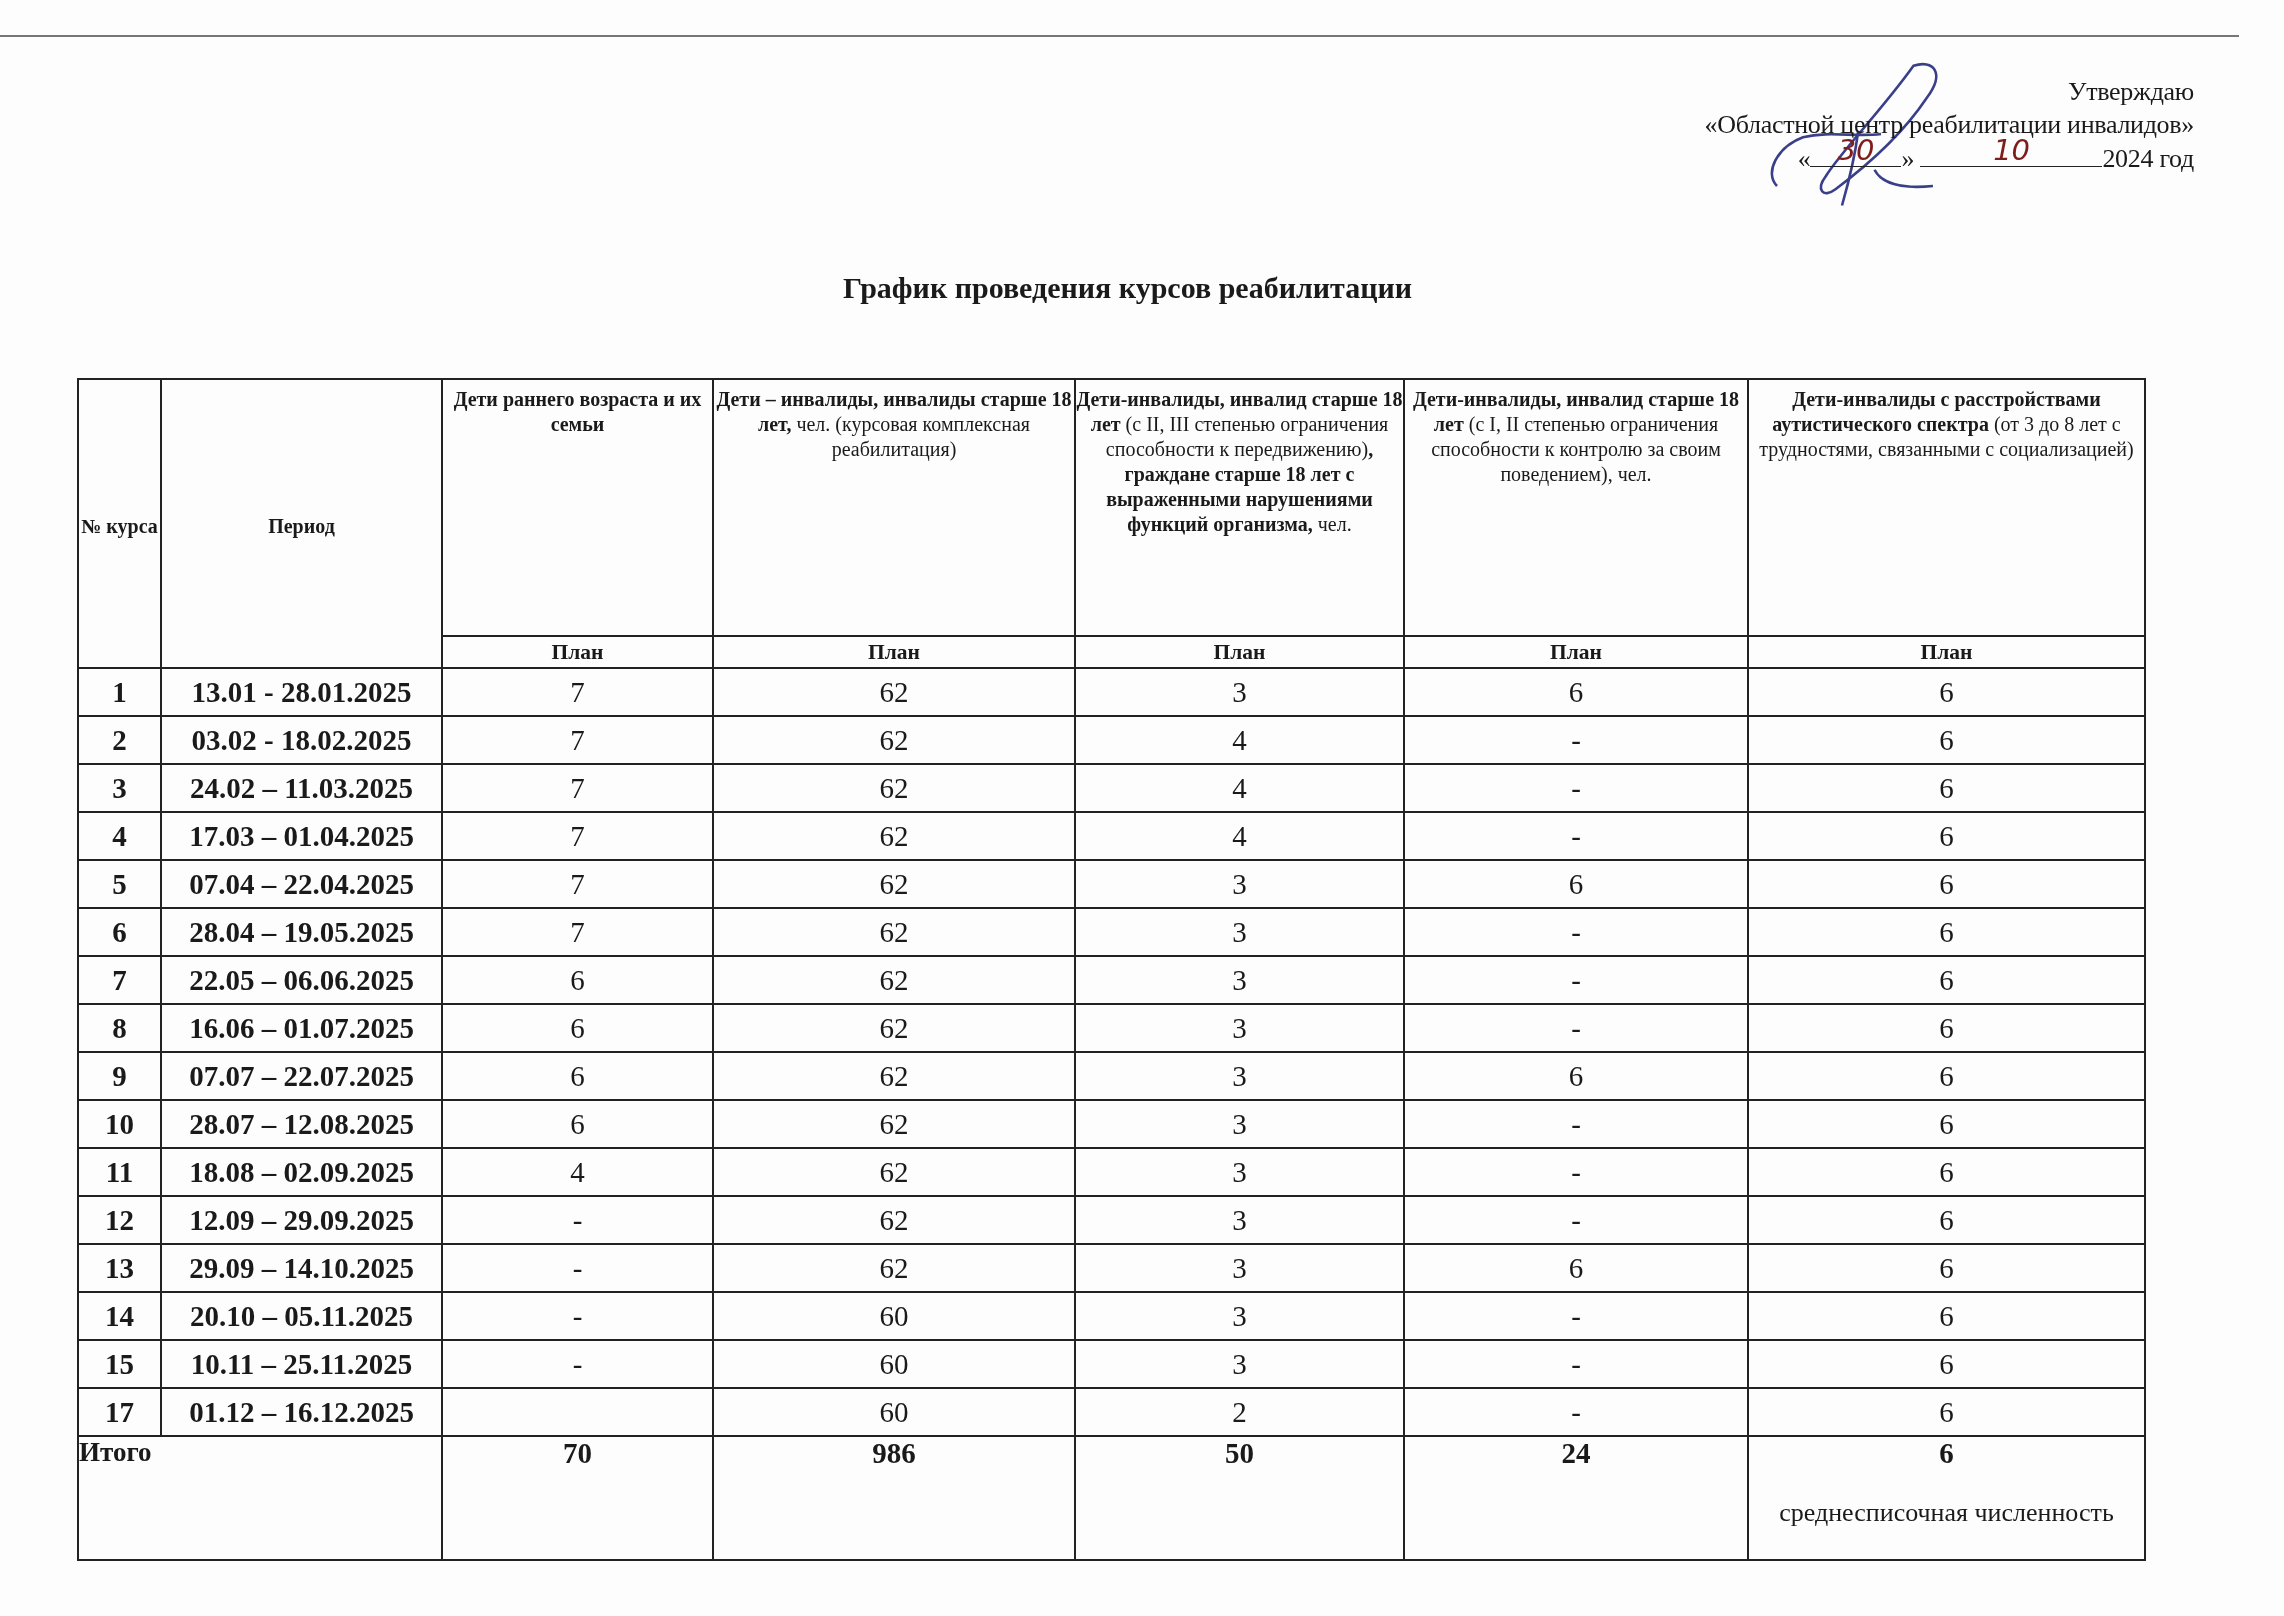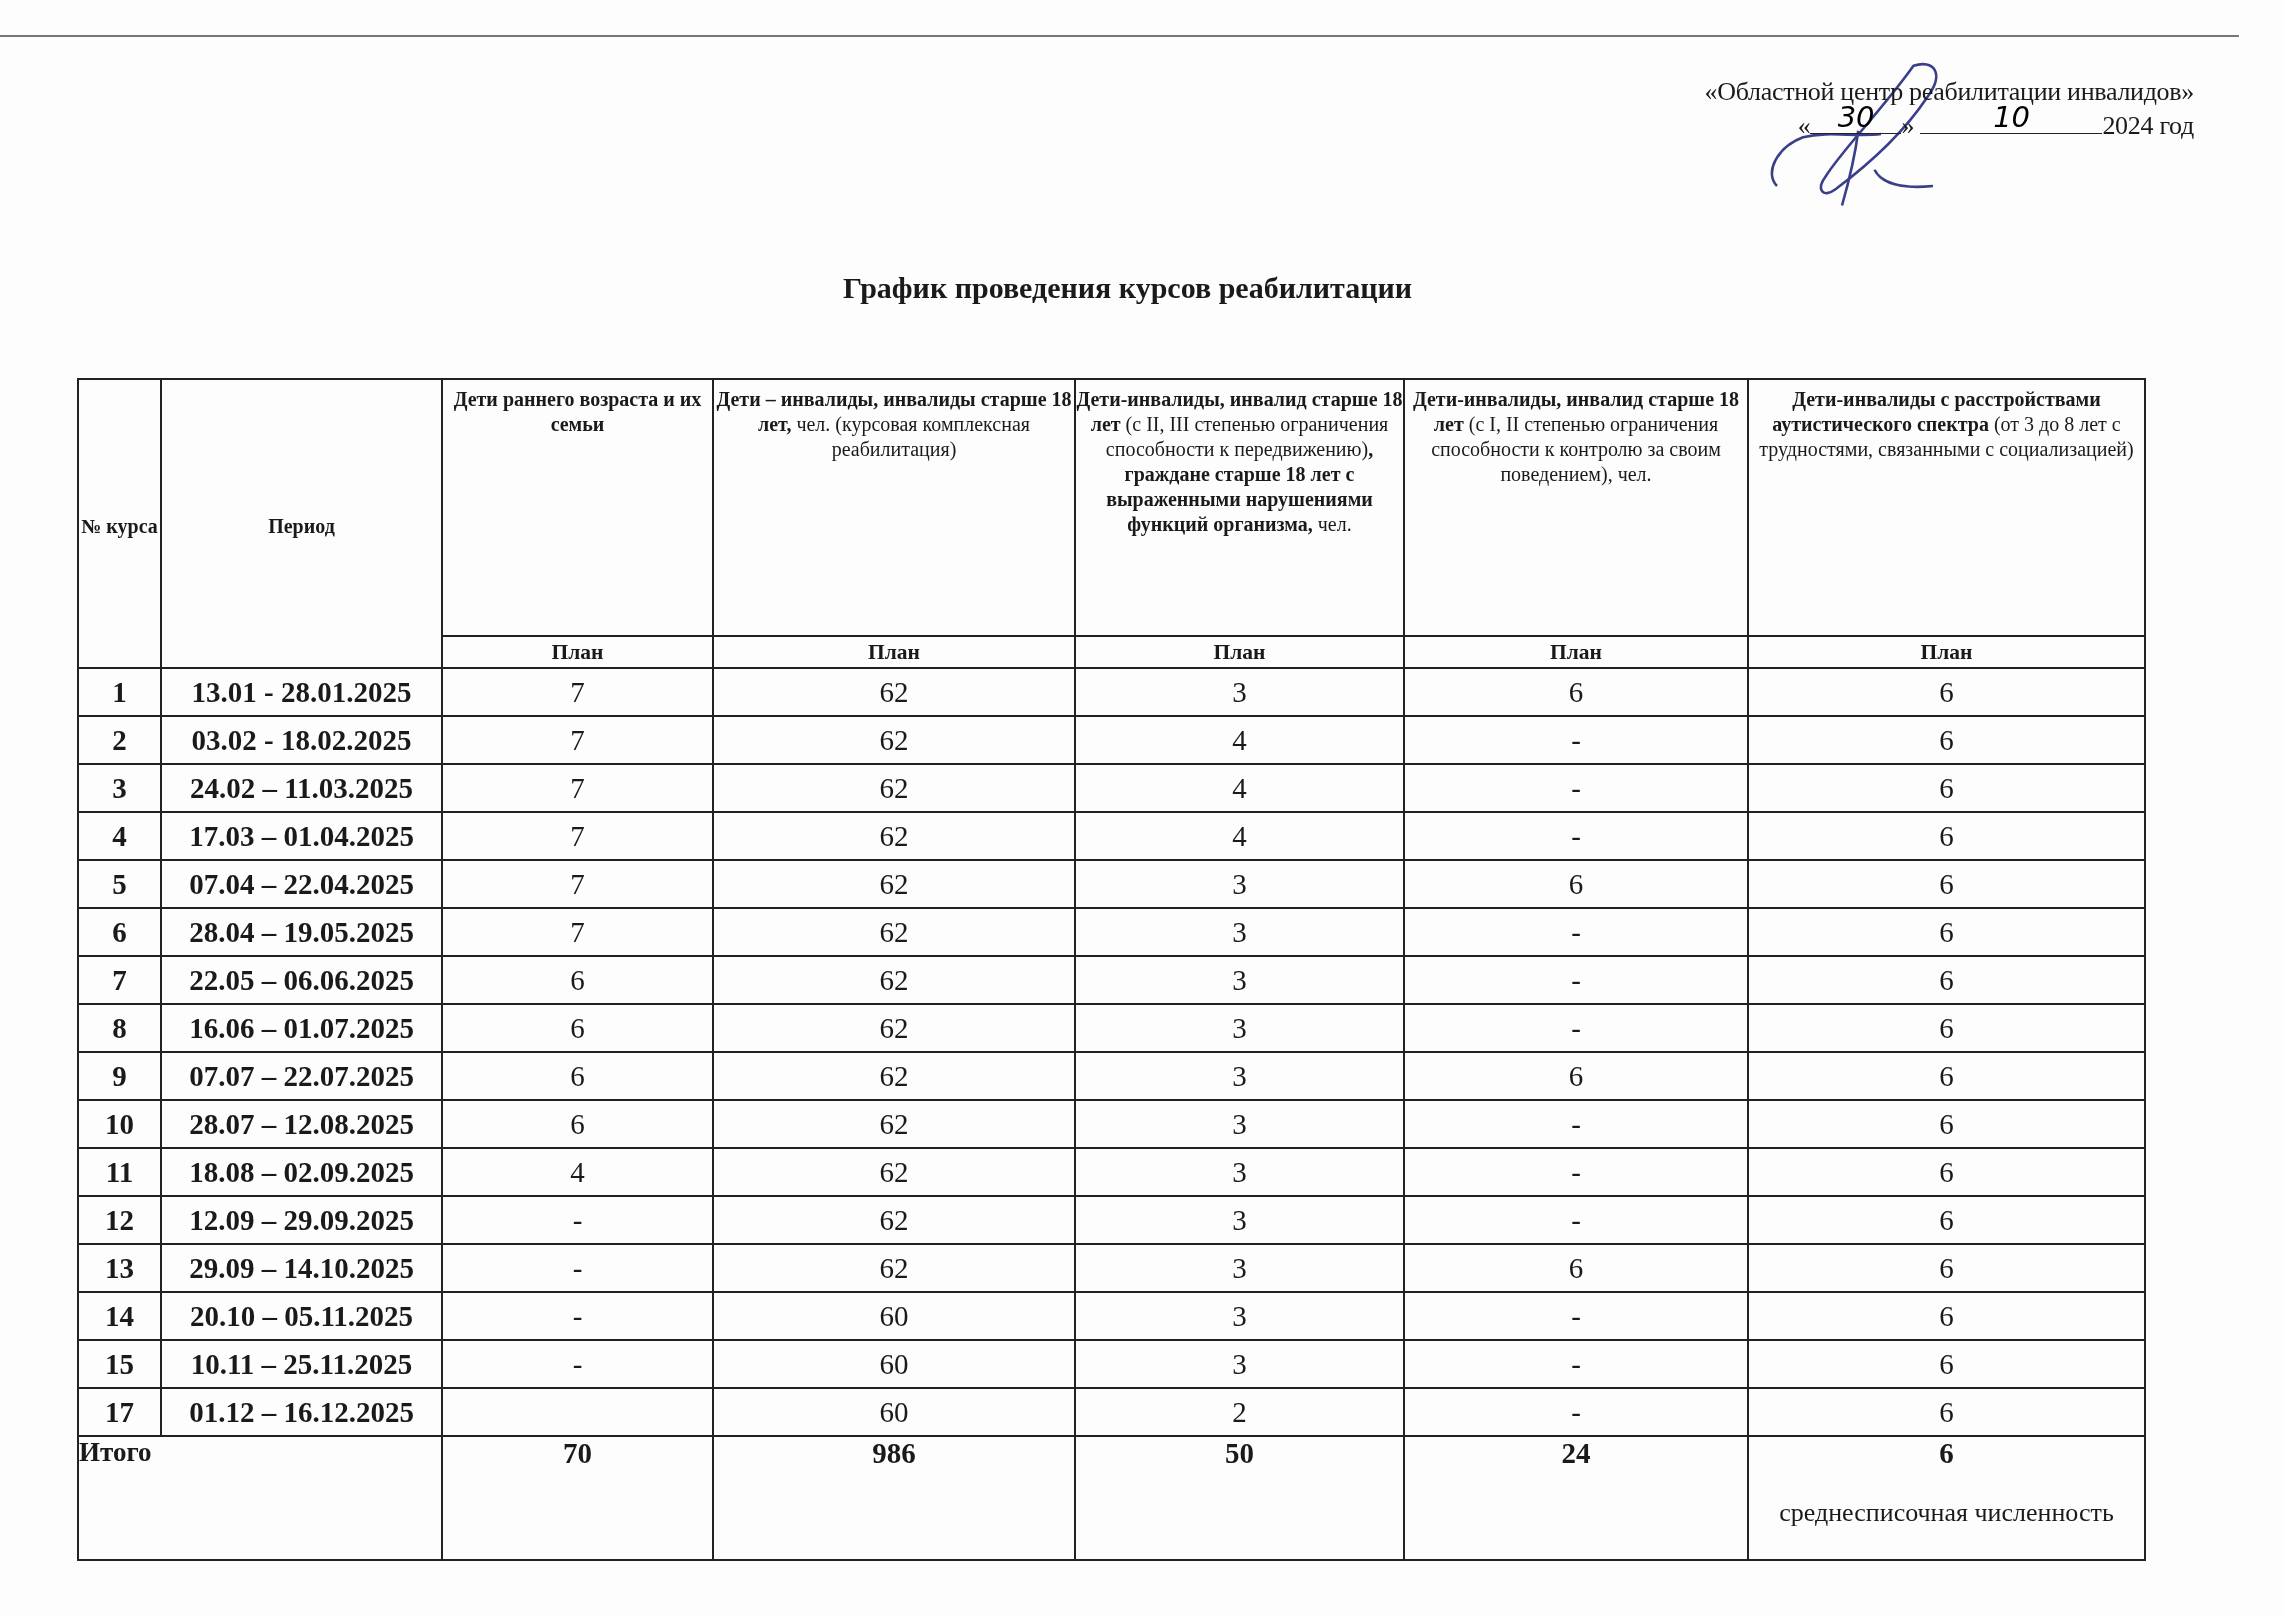--- a/index.html
+++ b/index.html
@@ -7,21 +7,21 @@
     width: 2284px; height: 1617px; position: relative; overflow: hidden;
     font-family: "Liberation Serif", "DejaVu Serif", serif; color: #1a1a1a;
   }
   .top-rule { position: absolute; left: 0; top: 35px; width: 2239px; height: 2px; background: #777; }
   .approval {
     position: absolute; right: 90px; top: 75px; text-align: right;
     font-size: 26px; line-height: 33px; letter-spacing: -0.3px;
   }
   .approval .line { display: block; white-space: nowrap; }
   .blank { display: inline-block; border-bottom: 1.3px solid #222; height: 25px; vertical-align: baseline; position: relative; }
-  .blank .hw { position: absolute; left: 0; right: 0; bottom: -1.3px; text-align: center; font-family: "DejaVu Sans", sans-serif; font-style: italic; color: #000000; font-size: 29px; }
+  .blank .hw { position: absolute; left: 0; right: 0; bottom: -1.3px; text-align: center; font-family: "DejaVu Sans", sans-serif; font-style: italic; color: #7f1d1d; font-size: 29px; }
   .signature { position: absolute; left: 1751px; top: 59px; width: 208px; height: 150px; }
   .title {
     position: absolute; left: 8px; width: 2239px; top: 269px; text-align: center;
     font-weight: bold; font-size: 30px; line-height: 38px;
   }
   table.sched {
     position: absolute; left: 77px; top: 378px; width: 2069px; height: 1183px;
     border-collapse: collapse; table-layout: fixed;
   }
   table.sched td, table.sched th { border: 2px solid #222; padding: 0; }
@@ -43,20 +43,21 @@
 <div class="top-rule"></div>
 
 <svg class="signature" viewBox="0 0 320 230">
   <path d="M250 10 C 280 0, 300 20, 270 60 C 230 120, 170 170, 130 200 C 110 215, 100 200, 115 180 C 140 140, 200 80, 250 10 Z" fill="none" stroke="#3a3f8a" stroke-width="4"></path>
   <path d="M40 195 C 20 175, 40 135, 80 120 C 120 110, 160 120, 200 115" fill="none" stroke="#3a3f8a" stroke-width="4"></path>
   <path d="M165 110 C 160 150, 150 190, 140 225" fill="none" stroke="#3a3f8a" stroke-width="4"></path>
   <path d="M190 170 C 200 190, 230 200, 280 195" fill="none" stroke="#3a3f8a" stroke-width="4"></path>
 </svg>
 
 <div class="approval">
+  <span class="line">Утверждаю</span>
   <span class="line">«Областной центр реабилитации инвалидов»</span>
   <span class="line"><span>«</span><span class="blank" style="width:91px"><span class="hw">30</span></span><span>»</span> <span class="blank" style="width:182px"><span class="hw">10</span></span><span>2024 год</span></span>
 </div>
 
 <div class="title">
   <div>График проведения курсов реабилитации</div>
 </div>
 
 <table class="sched">
   <colgroup>

